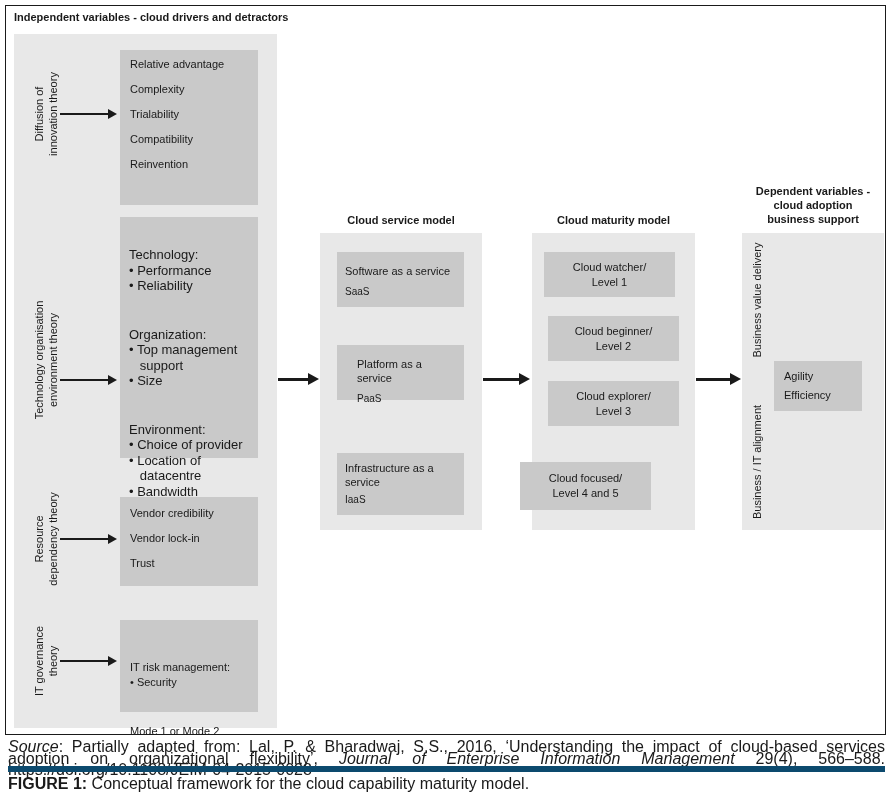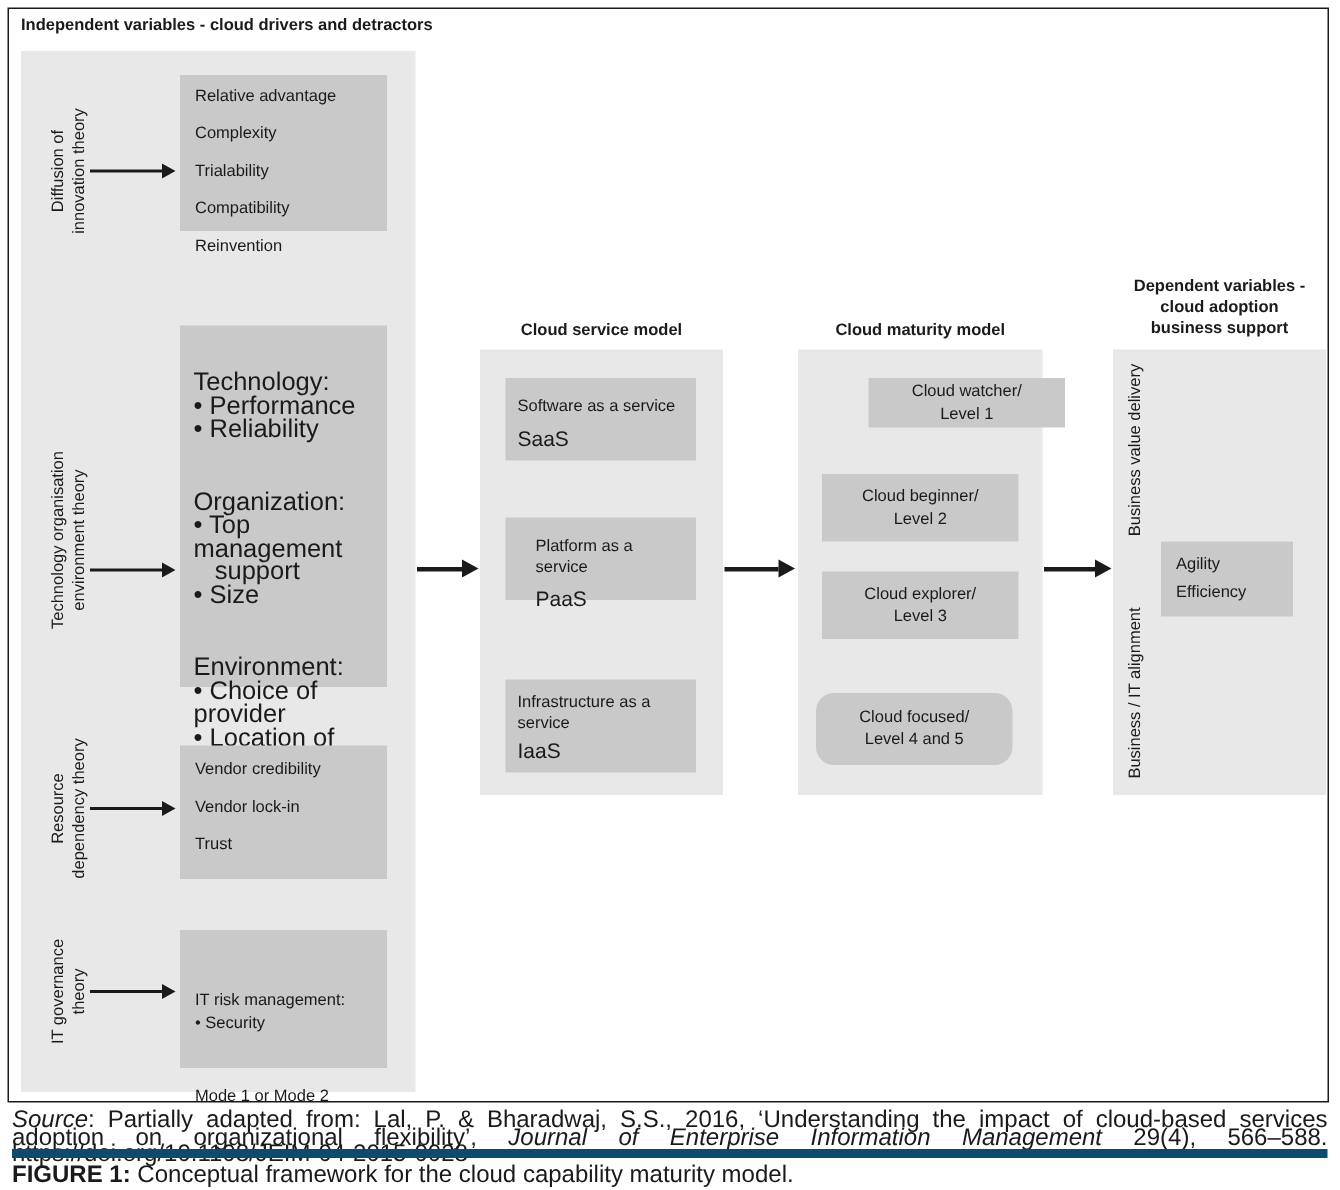--- a/index.html
+++ b/index.html
@@ -11,21 +11,21 @@
     color:var(--text_color,#1a1a1a);
     overflow:hidden;
   }
   .fig-border { position:absolute; left:5px; top:5px; width:881px; height:730px; border:1px solid var(--border_color,#1a1a1a); }
   .panel { position:absolute; background:var(--panel_bg,#e8e8e8); }
   .hd { position:absolute; font-weight:bold; font-size:11px; line-height:14px; }
   .nowrap { white-space:nowrap; }
   .center { text-align:center; }
   .box { position:absolute; background:var(--box_bg,#c9c9c9); font-size:11px; white-space:pre-wrap; }
   .spaced { line-height:25px; }
-  .para { white-space:pre-wrap; line-height:15.5px; font-size:17px; }
+  .para { white-space:pre-wrap; line-height:15.5px; font-size:13px; }
   .gap9 { margin-top:9px; }
   .para4 { white-space:pre-wrap; line-height:15px; font-size:11px; }
   .gap10 { margin-top:10px; }
   .rot {
     position:absolute; transform:rotate(-90deg); transform-origin:center;
     text-align:center; font-size:11px; line-height:14px; white-space:pre-wrap; height:28px;
   }
   .rot.single { height:14px; }
   .arrow { position:absolute; height:2px; background:var(--arrow_color,#1a1a1a); }
   .arrow::after {
@@ -34,21 +34,21 @@
     border-top:5px solid transparent; border-bottom:5px solid transparent;
   }
   .arrow.big { height:3px; }
   .arrow.big::after {
     right:-11px; top:-5px;
     border-left:11px solid var(--arrow_color,#1a1a1a);
     border-top:6.5px solid transparent; border-bottom:6.5px solid transparent;
   }
   .sbox { position:absolute; background:var(--box_bg,#c9c9c9); width:127px; }
   .svc-title { font-size:11px; line-height:14px; }
-  .svc-code { font-size:14px; line-height:14px; margin-top:7px; }
+  .svc-code { font-size:10px; line-height:14px; margin-top:7px; }
   .mbox {
     position:absolute; background:var(--box_bg,#c9c9c9); width:131px;
     display:flex; flex-direction:column; align-items:center; justify-content:center;
     font-size:11px; line-height:15px; text-align:center;
   }
   .source { position:absolute; font-size:16px; line-height:11.5px; text-align:justify; }
   .ital { font-style:italic; }
   .caption { position:absolute; font-size:16px; line-height:13px; border-top:6px solid #0c4a6e; padding-top:5px; }
   .cap-label { font-weight:bold; }
 </style>
@@ -59,21 +59,21 @@
 
   <div class="fig-border"></div>
 
   <div class="hd nowrap" style="left:14px;top:10px;">Independent variables - cloud drivers and detractors</div>
 
   <div class="panel" style="left:14px;top:34px;width:263px;height:694px;"></div>
 
   <div class="rot" style="left:-19px;top:100px;width:130px;">Diffusion of
 innovation theory</div>
   <div class="arrow" style="left:60px;top:113px;width:48px;"></div>
-  <div class="box spaced" style="left:120px;top:50px;width:138px;height:104px;padding:2px 10px;">Relative advantage
+  <div class="box spaced" style="left:120px;top:50px;width:138px;height:155px;padding:2px 10px;">Relative advantage
 Complexity
 Trialability
 Compatibility
 Reinvention</div>
 
   <div class="rot" style="left:-39px;top:346px;width:170px;">Technology organisation
 environment theory</div>
   <div class="arrow" style="left:60px;top:379px;width:48px;"></div>
   <div class="box" style="left:120px;top:217px;width:138px;height:241px;padding:6px 9px;">
     <div class="para">Technology:
@@ -124,33 +124,33 @@
     <div class="svc-code">PaaS</div>
   </div>
   <div class="sbox" style="left:337px;top:453px;height:62px;padding:8px;">
     <div class="svc-title">Infrastructure as a service</div>
     <div class="svc-code" style="margin-top:4px;">IaaS</div>
   </div>
 
   <div class="hd center" style="left:532px;top:213px;width:163px;">Cloud maturity model</div>
   <div class="panel" style="left:532px;top:233px;width:163px;height:297px;"></div>
 
-  <div class="mbox" style="left:579px;top:252px;height:33px;align-items:center;">
+  <div class="mbox" style="left:544px;top:252px;height:45px;align-items:center;">
     <div>Cloud watcher/</div>
     <div>Level 1</div>
   </div>
   <div class="mbox" style="left:548px;top:316px;height:45px;">
     <div>Cloud beginner/</div>
     <div>Level 2</div>
   </div>
   <div class="mbox" style="left:548px;top:381px;height:45px;">
     <div>Cloud explorer/</div>
     <div>Level 3</div>
   </div>
-  <div class="mbox" style="left:544px;top:462px;height:48px;border-radius:12px;">
+  <div class="mbox" style="left:520px;top:462px;height:48px;">
     <div>Cloud focused/</div>
     <div>Level 4 and 5</div>
   </div>
 
   <div class="hd center" style="left:752px;top:184px;width:122px;">Dependent variables - cloud adoption business support</div>
   <div class="panel" style="left:742px;top:233px;width:142px;height:297px;"></div>
 
   <div class="rot single" style="left:692px;top:293px;width:130px;">Business value delivery</div>
   <div class="rot single" style="left:692px;top:455px;width:130px;">Business / IT alignment</div>
 

